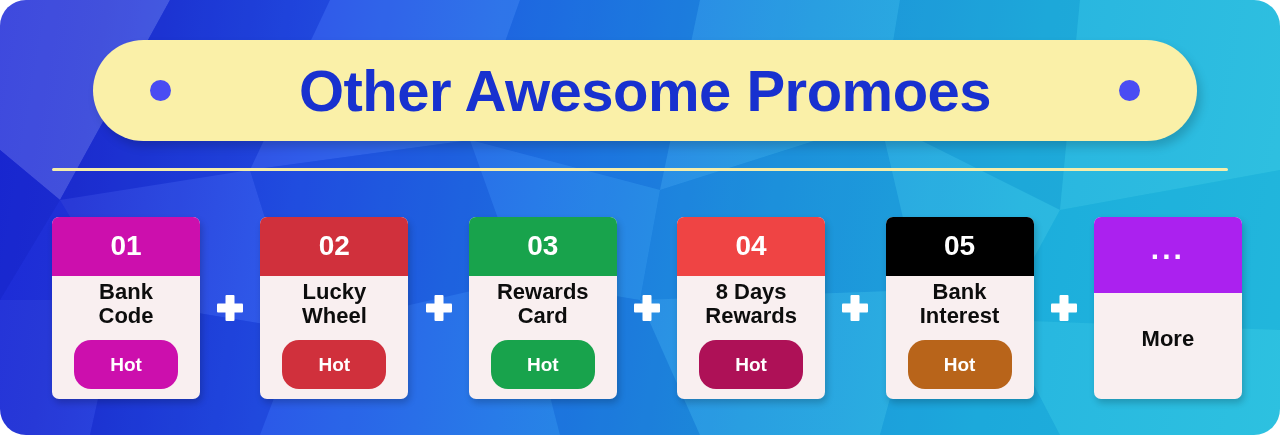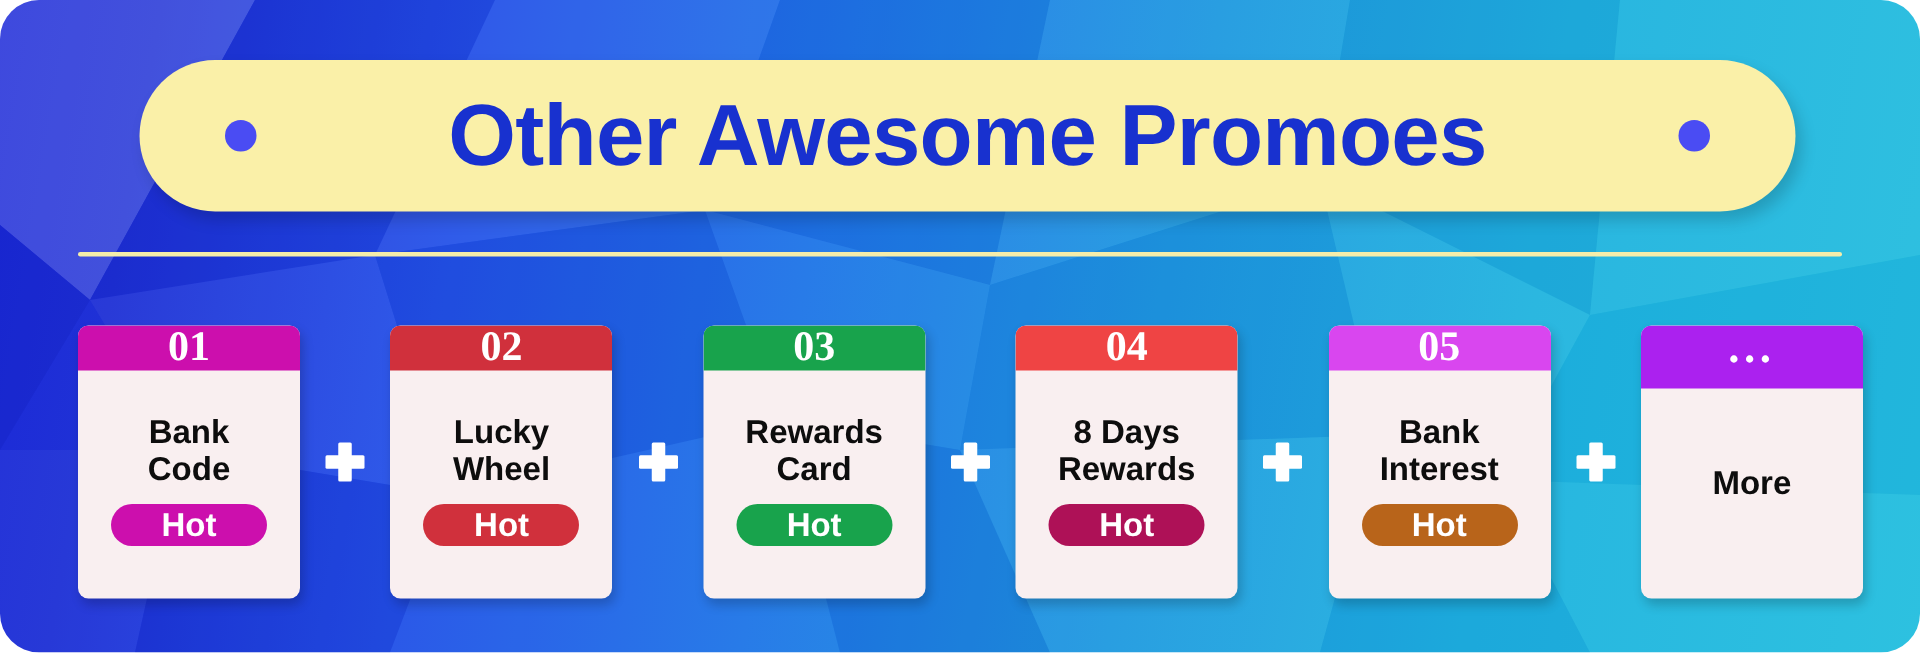--- a/index.html
+++ b/index.html
@@ -99,29 +99,28 @@
     height: 182px;
     border-radius: 7px;
     overflow: hidden;
     background: #f9eff0;
     box-shadow: 2px 4px 7px rgba(0,0,0,0.20);
     display: flex;
     flex-direction: column;
     flex: 0 0 auto;
   }
   .card-header {
-    height: 30px;
+    height: 64px;
     display: flex;
     align-items: center;
     justify-content: center;
     color: #ffffff;
     font-size: 28px;
     font-weight: bold;
     line-height: 1;
-    font-family: Liberation Serif, serif;
   }
   .card-header.ellipsis {
     font-size: 30px;
     letter-spacing: 3px;
     padding-bottom: 12px;
   }
   .card-body {
     flex: 1 1 auto;
     display: flex;
     flex-direction: column;
@@ -138,24 +137,24 @@
     text-align: center;
     white-space: pre-line;
     margin-bottom: 11px;
   }
   .card-title.single {
     margin-top: 14px;
     margin-bottom: 22px;
   }
   .card-badge {
     min-width: 104px;
-    height: 28px;
+    height: 49px;
     border-radius: 17px;
     color: #ffffff;
-    font-size: 22px;
+    font-size: 19px;
     font-weight: bold;
     display: flex;
     align-items: center;
     justify-content: center;
     padding: 0 14px;
     box-sizing: border-box;
     white-space: nowrap;
   }
 
   .plus-sep {
@@ -265,21 +264,21 @@
       <div class="card-body">
         <div class="card-title" style="color: rgb(13, 13, 13);">8 Days
 Rewards</div>
         <div class="card-badge" style="background: rgb(174, 17, 87);">Hot</div>
       </div>
     </div>
 
     <div class="plus-sep"></div>
 
     <div class="promo-card" style="background: rgb(249, 239, 240);">
-      <div class="card-header" style="background: #d946ef;">05</div>
+      <div class="card-header" style="background: #000000;">05</div>
       <div class="card-body">
         <div class="card-title" style="color: rgb(13, 13, 13);">Bank
 Interest</div>
         <div class="card-badge" style="background: rgb(184, 100, 26);">Hot</div>
       </div>
     </div>
 
     <div class="plus-sep"></div>
 
     <div class="promo-card" style="background: rgb(249, 239, 240);">

